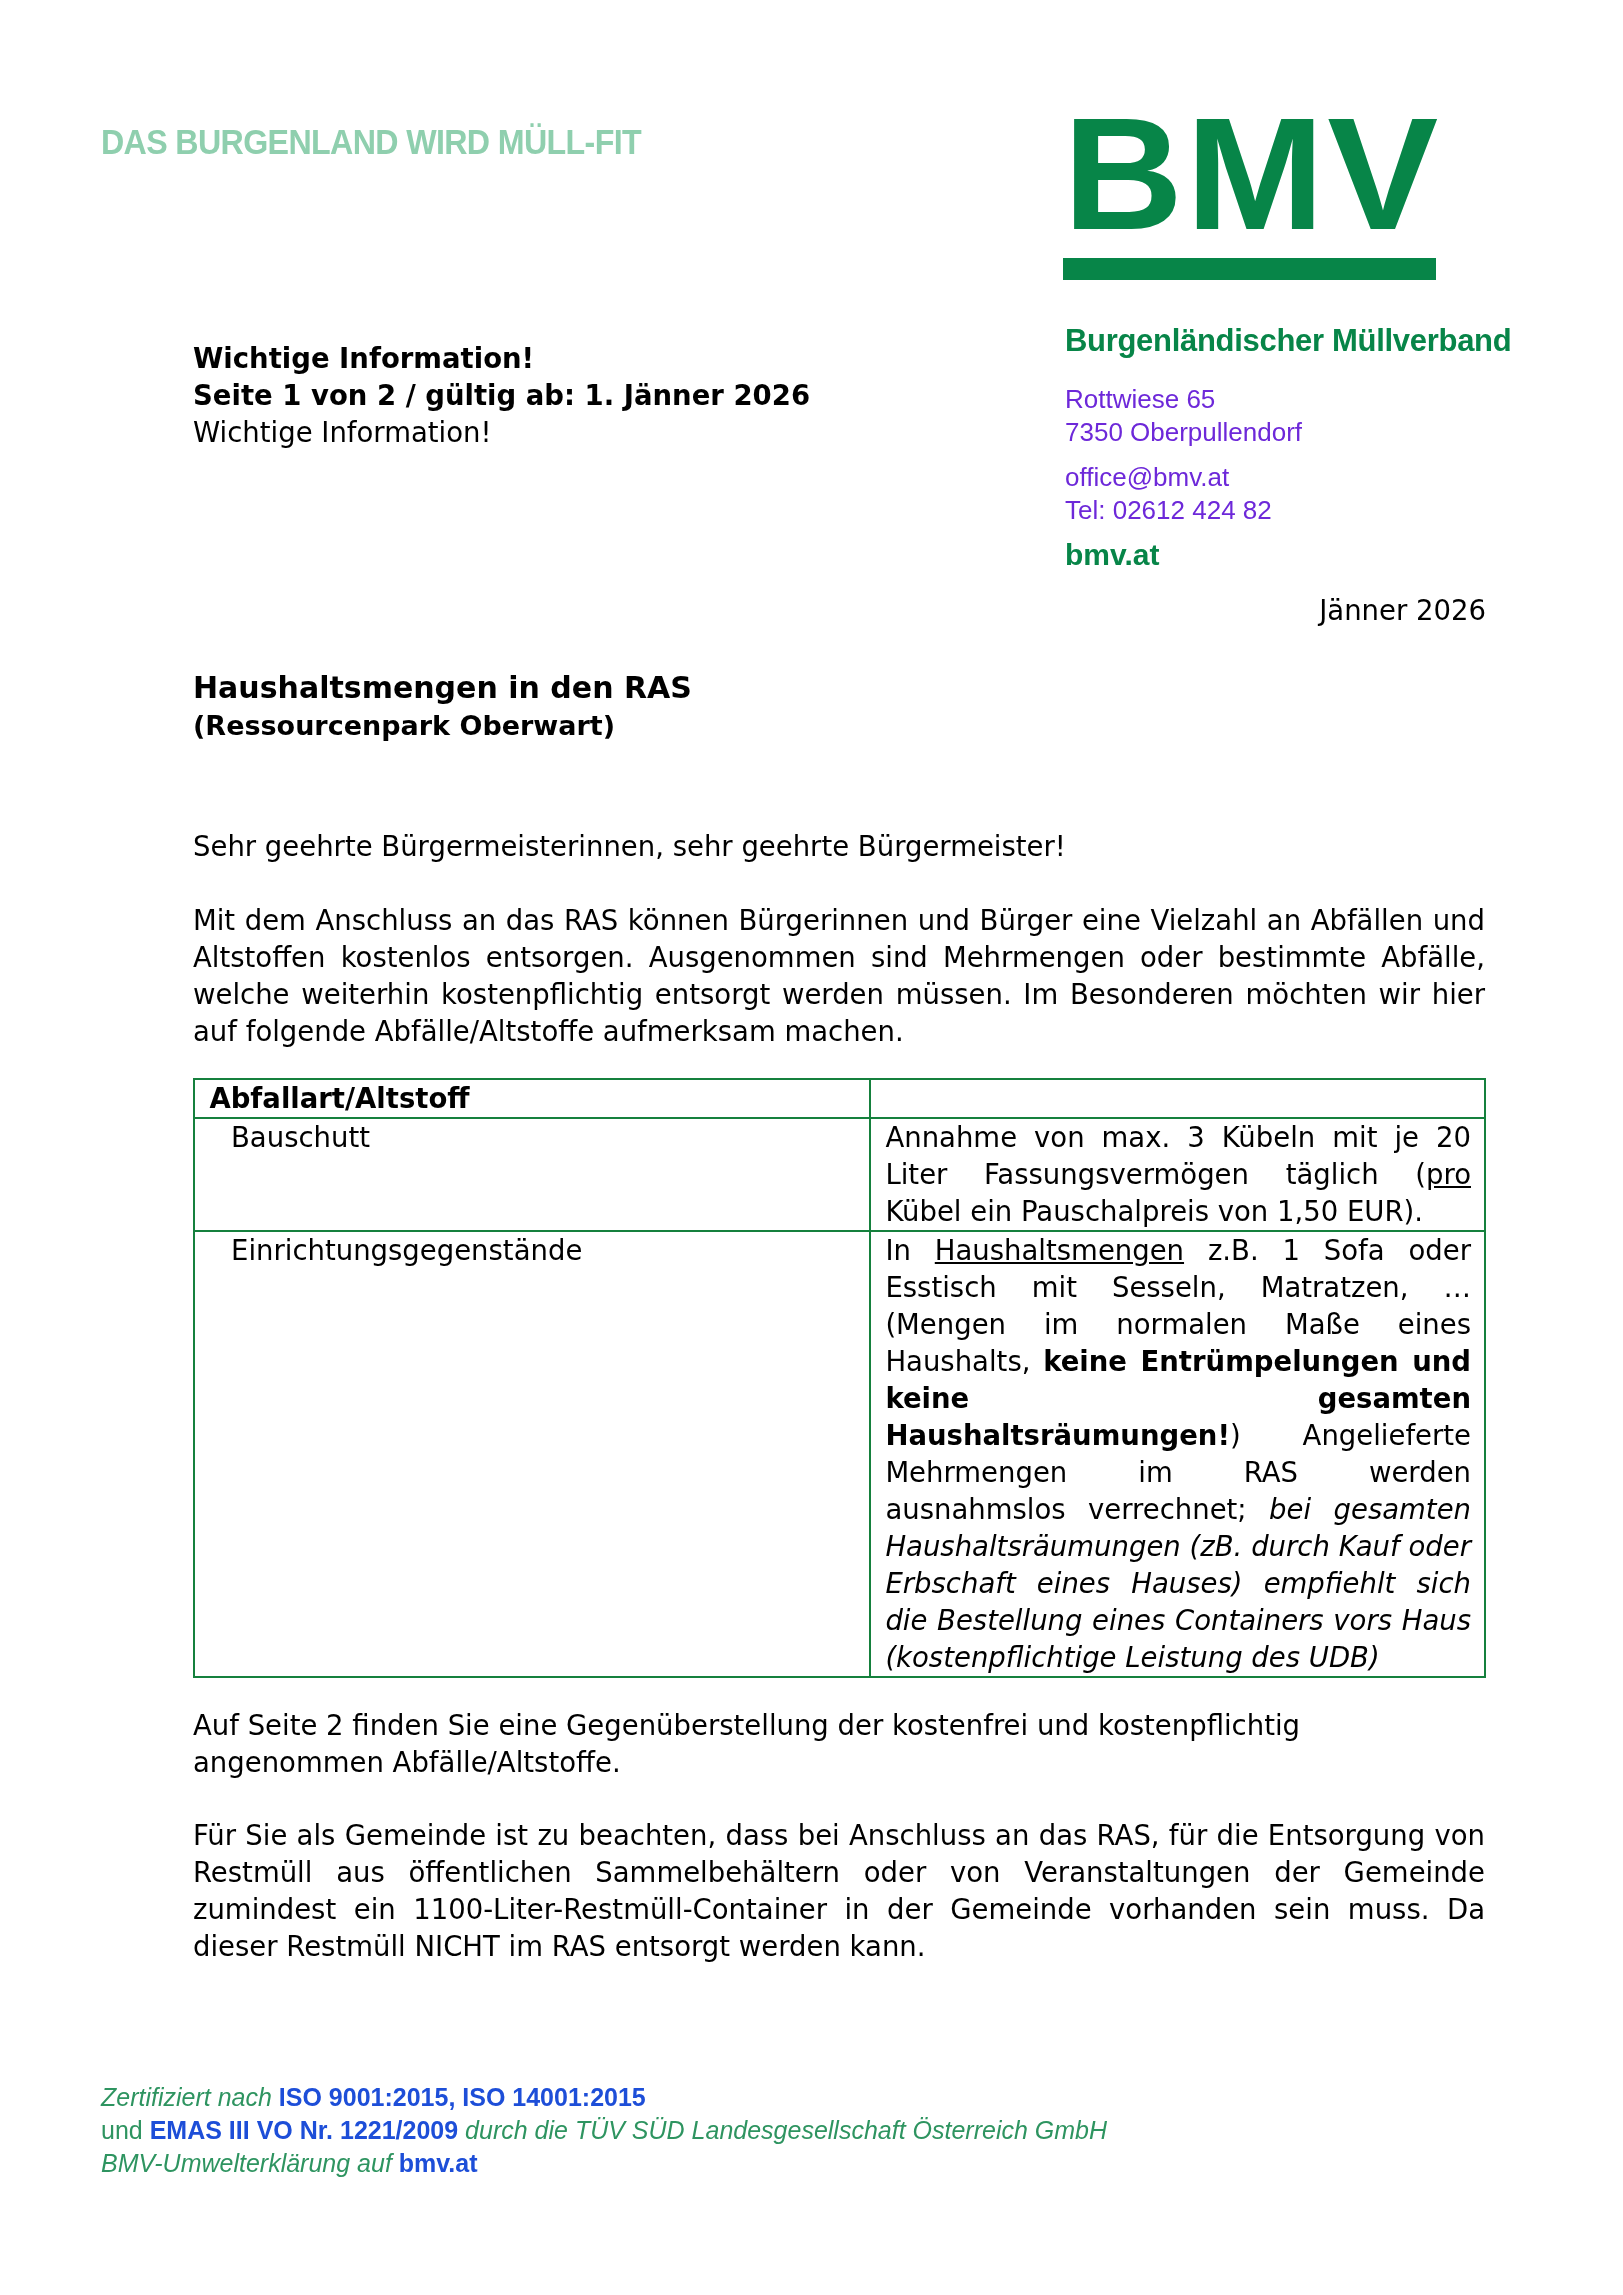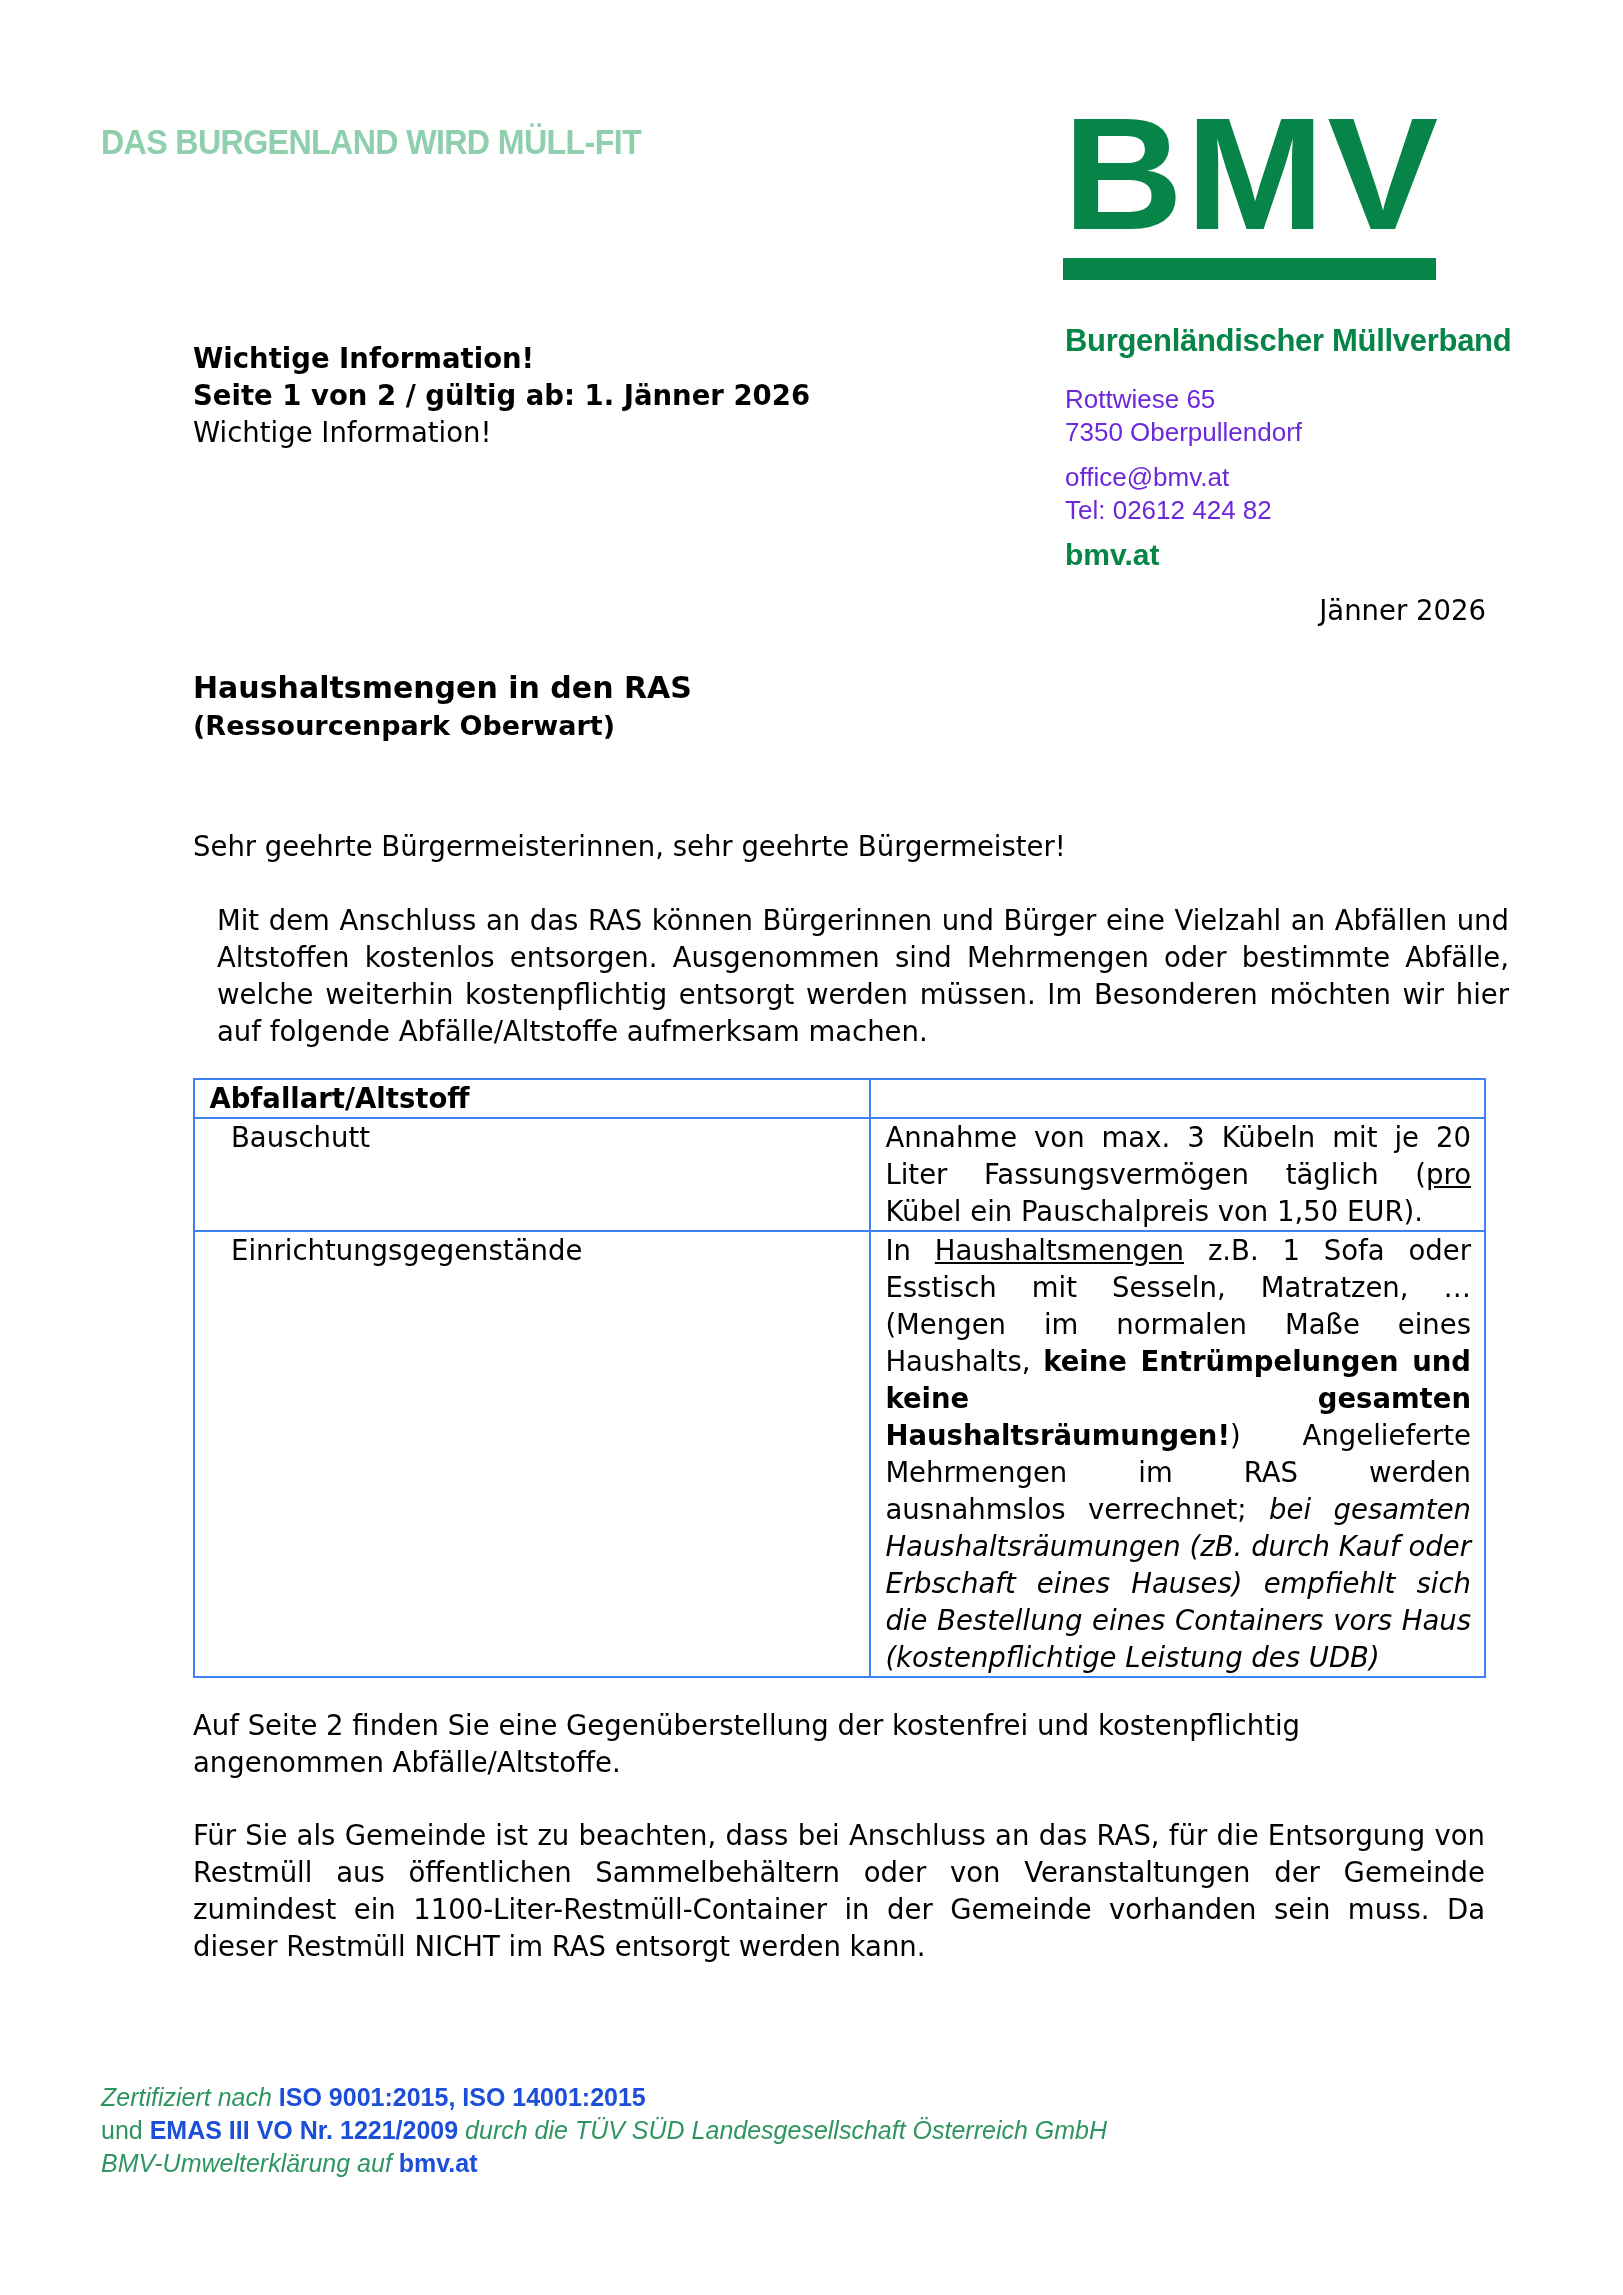--- a/index.html
+++ b/index.html
@@ -29,21 +29,21 @@
   .info .b { font-weight: bold; }
 
   .title { left: 193px; top: 669px; font-size: 30px; font-weight: bold; line-height: 38px; }
   .title .sub { font-size: 27px; }
 
   .para { left: 193px; width: 1292px; font-size: 27.5px; line-height: 37px; text-align: justify; }
   .para.nojust { text-align: left; }
 
   table.t { position: absolute; left: 193px; top: 1078px; width: 1293px; border-collapse: collapse;
             font-size: 27.5px; line-height: 37px; }
-  table.t td, table.t th { border: 2px solid #3b82f6; vertical-align: top; padding: 0 13px 0 14.4px; }
+  table.t td, table.t th { border: 2px solid #15803d; vertical-align: top; padding: 0 13px 0 14.4px; }
   table.t th { text-align: left; font-weight: bold; height: 35px; }
   table.t td.c1 { width: 625px; padding-left: 36px; }
   table.t td.c2 { text-align: justify; }
   .u { text-decoration: underline; }
   .bold { font-weight: bold; }
   .ital { font-style: italic; }
 
   .footer { left: 101px; top: 2081px; font-family: "Liberation Sans", sans-serif; font-size: 25px;
             line-height: 33px; color: #2e9460; white-space: nowrap; }
   .footer .i { font-style: italic; }
@@ -77,21 +77,21 @@
   <div class="b">Seite 1 von 2 / gültig ab: 1. Jänner 2026</div>
   <div>Wichtige Information!</div>
 </div>
 
 <div class="abs title">
   <div>Haushaltsmengen in den RAS</div>
   <div class="sub">(Ressourcenpark Oberwart)</div>
 </div>
 
 <div class="abs para nojust" style="top:828px;">Sehr geehrte Bürgermeisterinnen, sehr geehrte Bürgermeister!</div>
-<div class="abs para" style="top:902px;margin-left:24px;">Mit dem Anschluss an das RAS können Bürgerinnen und Bürger eine Vielzahl an Abfällen und Altstoffen kostenlos entsorgen. Ausgenommen sind Mehrmengen oder bestimmte Abfälle, welche weiterhin kostenpflichtig entsorgt werden müssen. Im Besonderen möchten wir hier auf folgende Abfälle/Altstoffe aufmerksam machen.</div>
+<div class="abs para" style="top:902px;">Mit dem Anschluss an das RAS können Bürgerinnen und Bürger eine Vielzahl an Abfällen und Altstoffen kostenlos entsorgen. Ausgenommen sind Mehrmengen oder bestimmte Abfälle, welche weiterhin kostenpflichtig entsorgt werden müssen. Im Besonderen möchten wir hier auf folgende Abfälle/Altstoffe aufmerksam machen.</div>
 
 <table class="t">
   <tbody>
       <tr>
     <th>Abfallart/Altstoff</th>
     <th></th>
   </tr>
   <tr style="height:110px;">
     <td class="c1">Bauschutt</td>
     <td class="c2"><span>Annahme von max. 3 Kübeln mit je 20 Liter Fassungsvermögen täglich (</span><span class="u">pro</span><span> Kübel ein Pauschalpreis von 1,50 EUR).</span></td>

